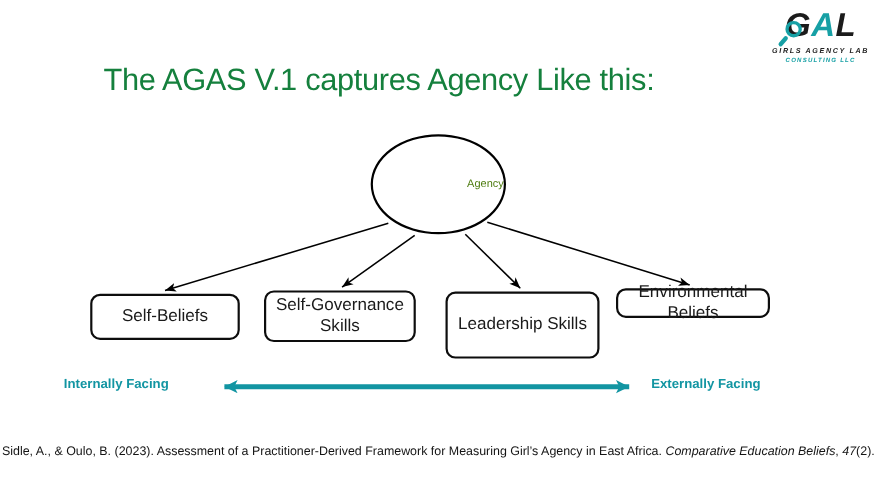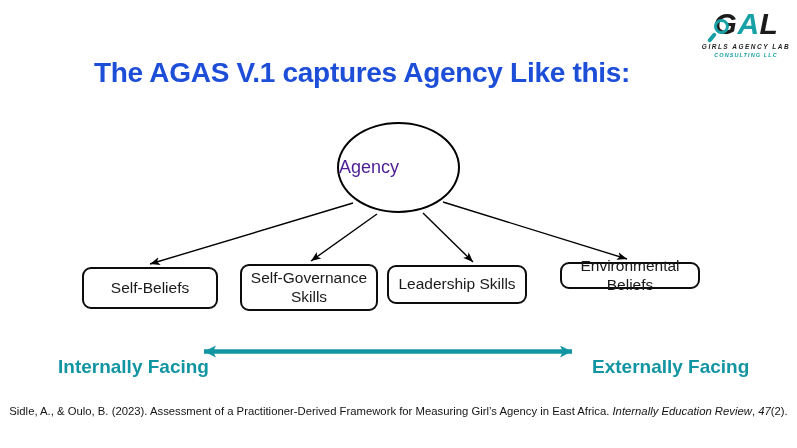--- a/index.html
+++ b/index.html
@@ -19,37 +19,37 @@
     border:3.5px solid #17a0a5; border-radius:50%; }
   .lens-handle { position:absolute; left:-4px; top:23px; width:4px; height:11px;
     background:#17a0a5; border-radius:2px; transform:rotate(40deg); }
   .org-name { margin-top:4px; font-size:6.5px; font-weight:bold; letter-spacing:1.5px;
     color:#1f1f1f; white-space:nowrap; }
   .org-sub { margin-top:2px; font-size:5.5px; font-weight:bold; letter-spacing:1.1px;
     color:#17a0a5; white-space:nowrap; }
 
   
   .title { position:absolute; left:94px; top:57px; font-size:28px; letter-spacing:-0.3px;
-    color:#1d4ed8; white-space:nowrap;font-weight:bold; }
+    color:#15803d; white-space:nowrap; }
 
   
   .arrow-layer { position:absolute; left:0; top:0; width:797px; height:448px; z-index:1; }
   .oval { position:absolute; left:337px; top:122px; width:123px; height:91px;
     border:2.2px solid #000; border-radius:50%; background:#fff; z-index:2;
-    display:flex; align-items:center; justify-content:flex-start; font-size:18px; color:#4c1d95; }
+    display:flex; align-items:center; justify-content:flex-end; font-size:10px; color:#4d7c0f; }
   .cbox { position:absolute; z-index:2; background:#fff; border:2.6px solid #0d0d0d;
     border-radius:9px; display:flex; align-items:center; justify-content:center;
     text-align:center; font-size:15.5px; line-height:1.2; color:#1a1a1a; padding:0 4px; }
   .box1 { left:82px;  top:267px; width:136px; height:42px; }
   .box2 { left:240px; top:264px; width:138px; height:47px; }
-  .box3 { left:387px; top:265px; width:140px; height:39px; }
+  .box3 { left:405px; top:265px; width:140px; height:61px; }
   .box4 { left:560px; top:262px; width:140px; height:27px; }
 
   
-  .facing-label { position:absolute; top:356px; font-size:19px; font-weight:bold;
+  .facing-label { position:absolute; top:342px; font-size:12px; font-weight:bold;
     color:#1295a2; white-space:nowrap; }
   .facing-left  { left:58px; }
   .facing-right { left:592px; }
 
   
   .citation { position:absolute; left:0; right:0; top:405px; text-align:center;
     font-size:11.3px; color:#141414; white-space:nowrap; }
   .citation .it { font-style:italic; }
 </style>
 </head>
@@ -99,16 +99,16 @@
     <span>Leadership Skills</span>
   </div>
   <div class="cbox box4">
     <span>Environmental Beliefs</span>
   </div>
 
   <div class="facing-label facing-left">Internally Facing</div>
   <div class="facing-label facing-right">Externally Facing</div>
 
   <div class="citation">
-    <span>Sidle, A., &amp; Oulo, B. (2023). Assessment of a Practitioner-Derived Framework for Measuring Girl’s Agency in East Africa. </span><span class="it">Internally Education Review</span><span>, </span><span class="it">47</span><span>(2).</span>
+    <span>Sidle, A., &amp; Oulo, B. (2023). Assessment of a Practitioner-Derived Framework for Measuring Girl’s Agency in East Africa. </span><span class="it">Comparative Education Beliefs</span><span>, </span><span class="it">47</span><span>(2).</span>
   </div>
 
 </div>
 
 </body></html>

